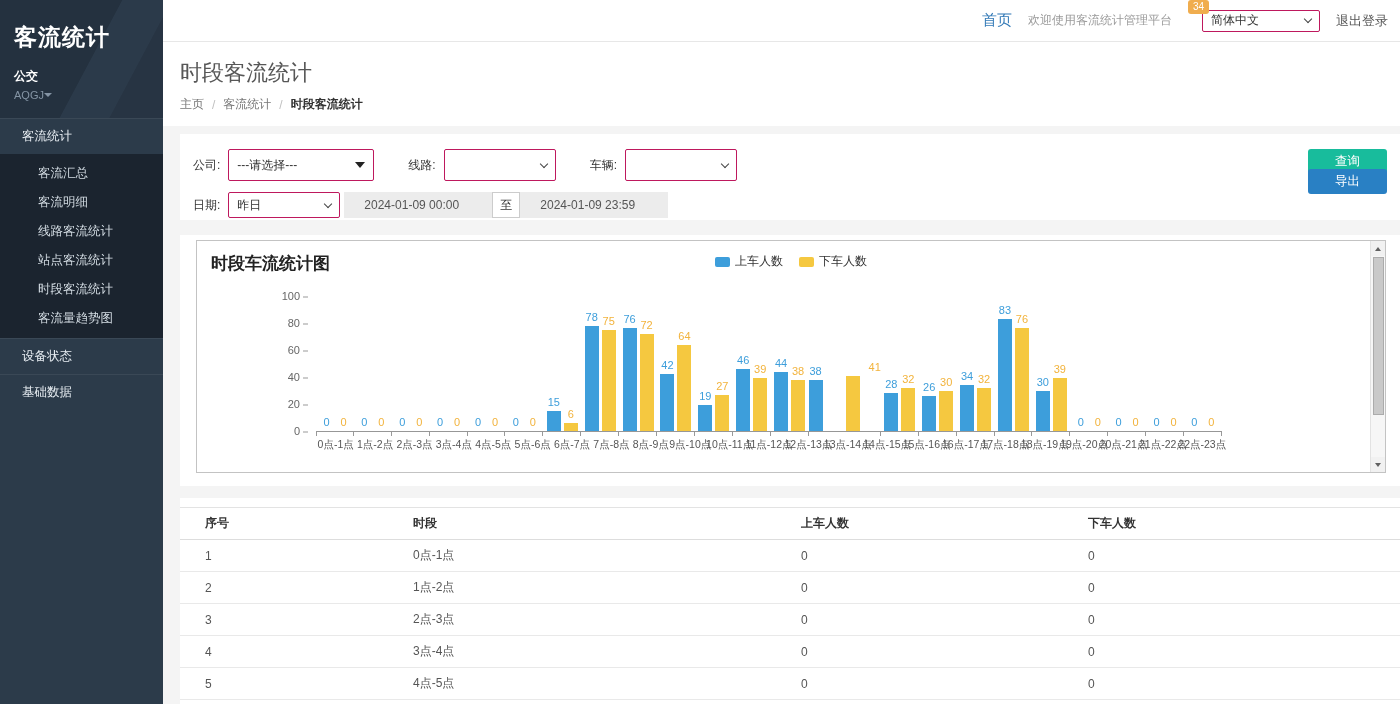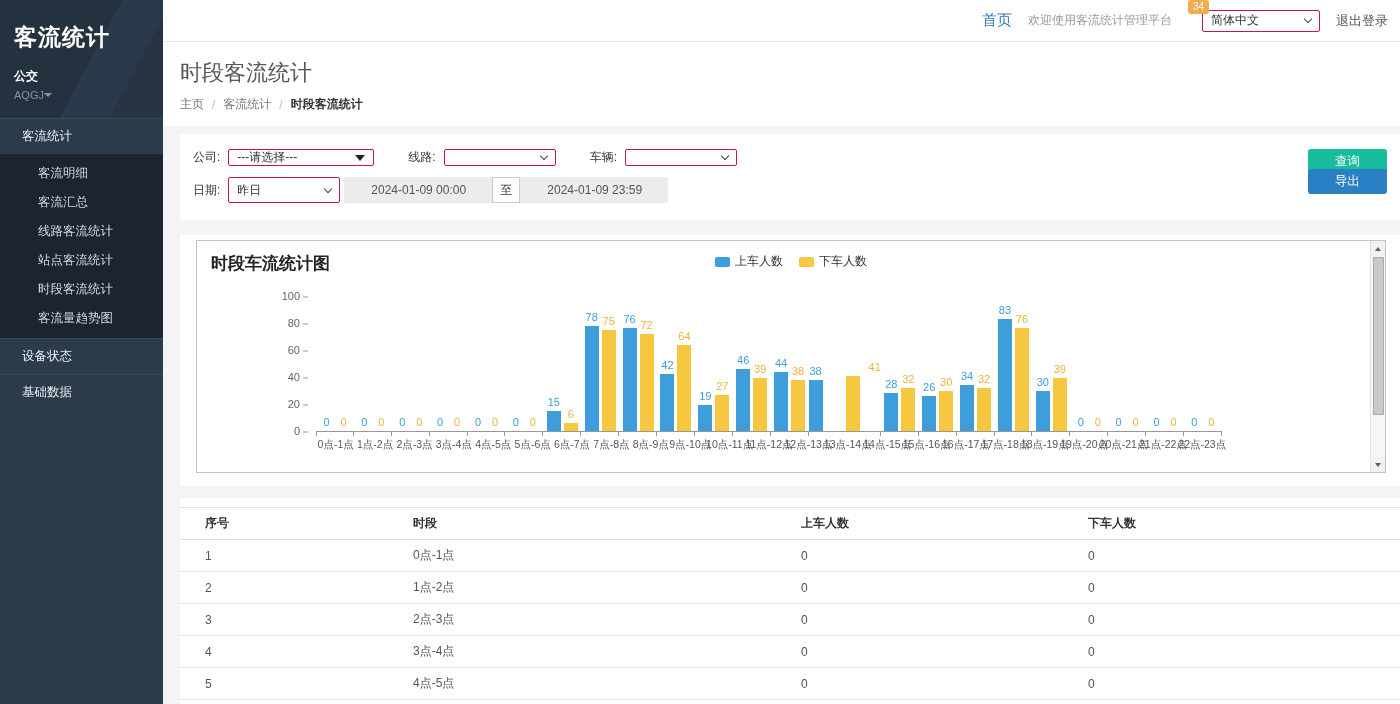--- a/index.html
+++ b/index.html
@@ -46,28 +46,28 @@
 
   .page { flex:1; padding:8px 0 0 17px; overflow:hidden; }
   .card { background:#fff; }
 
   
   .filter-card { position:relative; height:86px; padding:15px 110px 15px 13px; }
   .frow { display:flex; align-items:center; }
   .frow + .frow { margin-top:11px; }
   .flabel { font-size:12px; color:#333; margin-right:8px; white-space:nowrap; }
   .fgroup { display:flex; align-items:center; margin-right:34px; }
-  .sel { height:17px; }
+  .sel { height:32px; }
   .sel-company { width:146px; }
   .sel-line, .sel-vehicle { width:112px; }
   .sel-station { width:150px; }
   .tri-down { width:0; height:0; border-left:5px solid transparent; border-right:5px solid transparent; border-top:6px solid #222; }
   .sel-preset { width:112px; height:26px; }
   .datefield { height:26px; width:148px; background:#ececec; color:#555; font-size:12px;
-    display:flex; align-items:center; padding-left:27px; margin-left:4px; cursor:default; }
+    display:flex; align-items:center; padding-left:20px; margin-left:4px; cursor:default; }
   .to-cell { height:26px; width:28px; background:#fff; border:1px solid #ccc; color:#333;
     font-size:12px; display:flex; align-items:center; justify-content:center; }
   .datefield.end { margin-left:0; }
   .btn { position:absolute; right:13px; width:79px; height:25px; line-height:25px; text-align:center;
     color:#fff; font-size:12.5px; border-radius:3px; cursor:pointer; }
   .btn-query { top:15px; }
   .btn-export { top:35px; }
 
   
   .chart-card { margin-top:15px; padding:5px 14px 13px 16px; }
@@ -113,22 +113,22 @@
   <div class="side-head">
     <div class="logo">客流统计</div>
     <div class="org">公交</div>
     <div class="org-code">
       <span>AQGJ</span>
       <span class="caret-down"></span>
     </div>
   </div>
   <div class="nav-top">客流统计</div>
   <div class="submenu">
+      <div class="subitem">客流汇总</div>
       <div class="subitem">客流明细</div>
-      <div class="subitem">客流汇总</div>
       <div class="subitem">线路客流统计</div>
       <div class="subitem">站点客流统计</div>
       <div class="subitem">时段客流统计</div>
       <div class="subitem">客流量趋势图</div>
     </div>
   <div class="nav-top">设备状态</div>
   <div class="nav-top">基础数据</div>
 </div>
 
 <div class="main">

